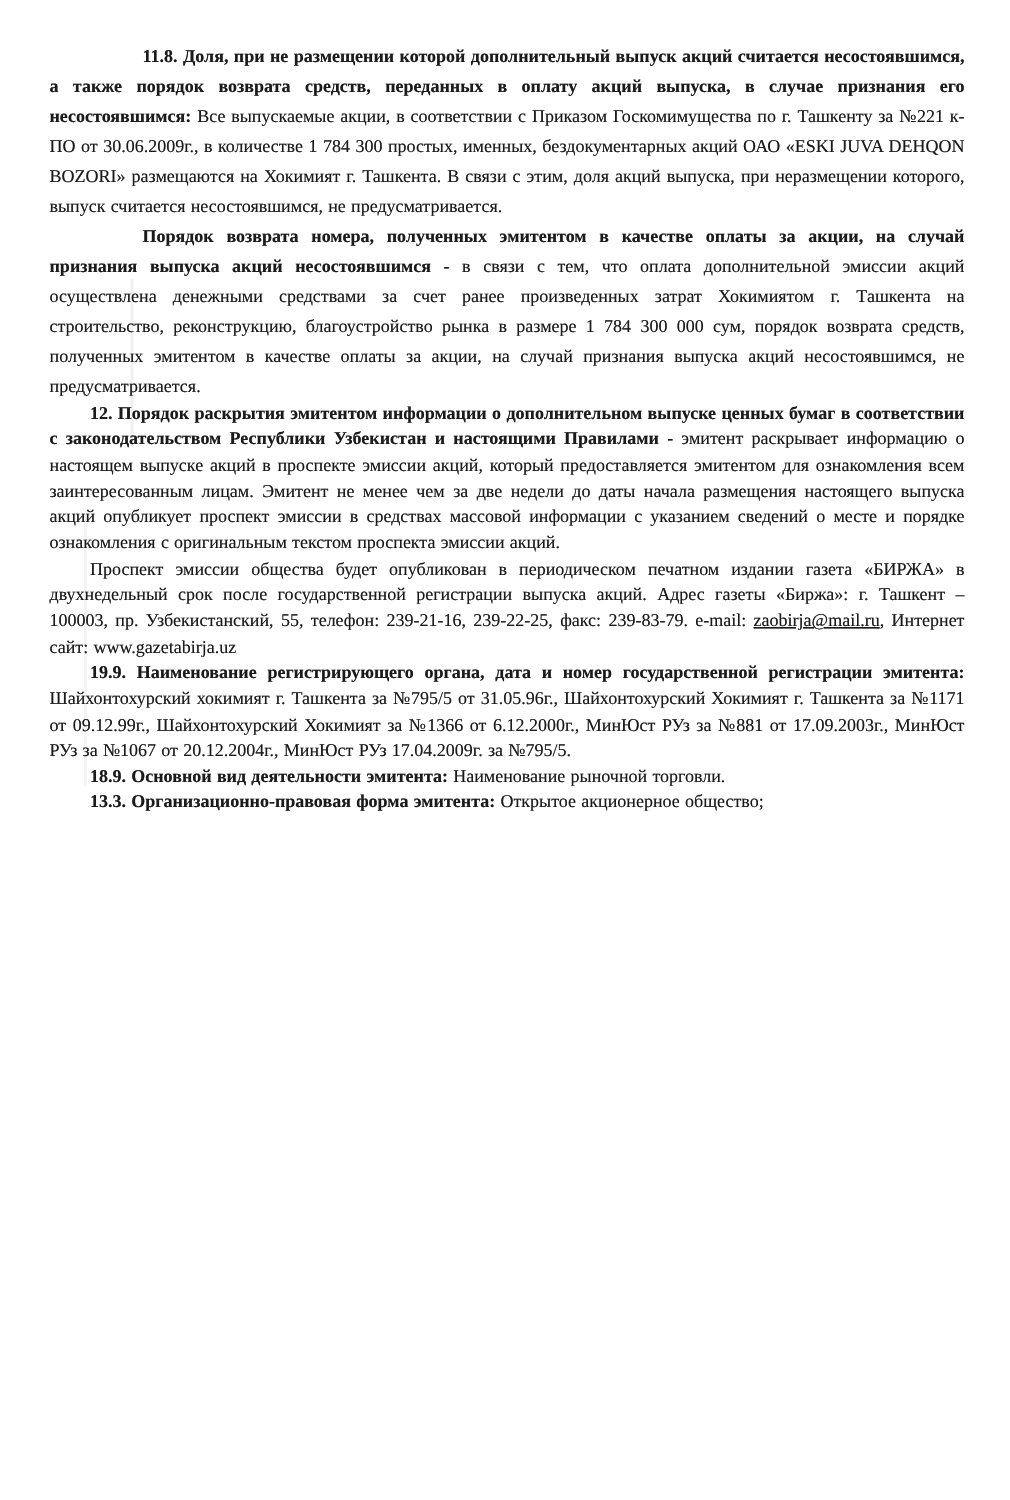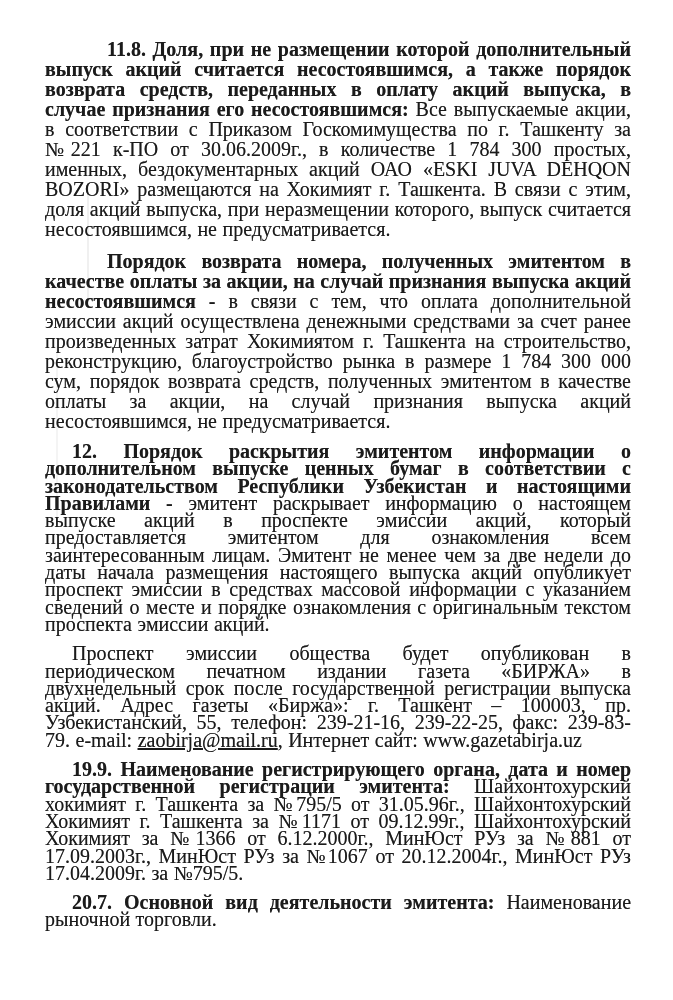--- a/index.html
+++ b/index.html
@@ -14,23 +14,23 @@
     background: #ffffff;
     overflow: hidden;
     font-family: "Liberation Serif", "DejaVu Serif", serif;
     color: #1b1b1b;
   }
   .content {
     position: relative;
     padding: 27px 30px 0 33px;
   }
   p.para {
-    margin: 12px;
+    margin: 0;
     text-align: justify;
-    font-size: 20px;
+    font-size: 12px;
     text-shadow: 0 0 0.3px rgba(20,20,20,0.55);
     word-spacing: 0.5px;
   }
   p.lh20 { line-height: 20px; }
   p.lh17 { line-height: 17.3px; font-family: Liberation Serif, serif; }
   .ind-lg { text-indent: 62px; }
   .ind-sm { text-indent: 27px; }
   .gap12  { margin-top: 13px; }
   b { font-weight: 700; }
   .underline { text-decoration: underline; }
@@ -67,21 +67,25 @@
 
     <p class="para lh17 ind-sm"><span>Проспект эмиссии общества будет опубликован в периодическом печатном издании газета «БИРЖА» в двухнедельный срок после государственной регистрации выпуска акций. Адрес газеты «Биржа»: г. Ташкент – 100003, пр. Узбекистанский, 55, телефон: 239-21-16, 239-22-25, факс: 239-83-79. e-mail: </span><span class="underline">zaobirja@mail.ru</span><span>, Интернет сайт: </span><span>www.gazetabirja.uz</span></p>
 
 
     <p class="para lh17 ind-sm">
       <b>19.9. Наименование регистрирующего органа, дата и номер государственной регистрации эмитента:</b>
       <span>Шайхонтохурский хокимият г. Ташкента за №795/5 от 31.05.96г., Шайхонтохурский Хокимият г. Ташкента за №1171 от 09.12.99г., Шайхонтохурский Хокимият за №1366 от 6.12.2000г., МинЮст РУз за №881 от 17.09.2003г., МинЮст РУз за №1067 от 20.12.2004г., МинЮст РУз 17.04.2009г. за №795/5.</span>
     </p>
 
     <p class="para lh17 ind-sm">
-      <b>20.7. Основной вид деятельности эмитента:</b>
+      <b>18.9. Основной вид деятельности эмитента:</b>
       <span>Наименование рыночной торговли.</span>
     </p>
 
+    <p class="para lh17 ind-sm">
+      <b>13.3. Организационно-правовая форма эмитента:</b>
+      <span>Открытое акционерное общество;</span>
+    </p>
 
 
 
   </div>
 </div>
 
 </body></html>

